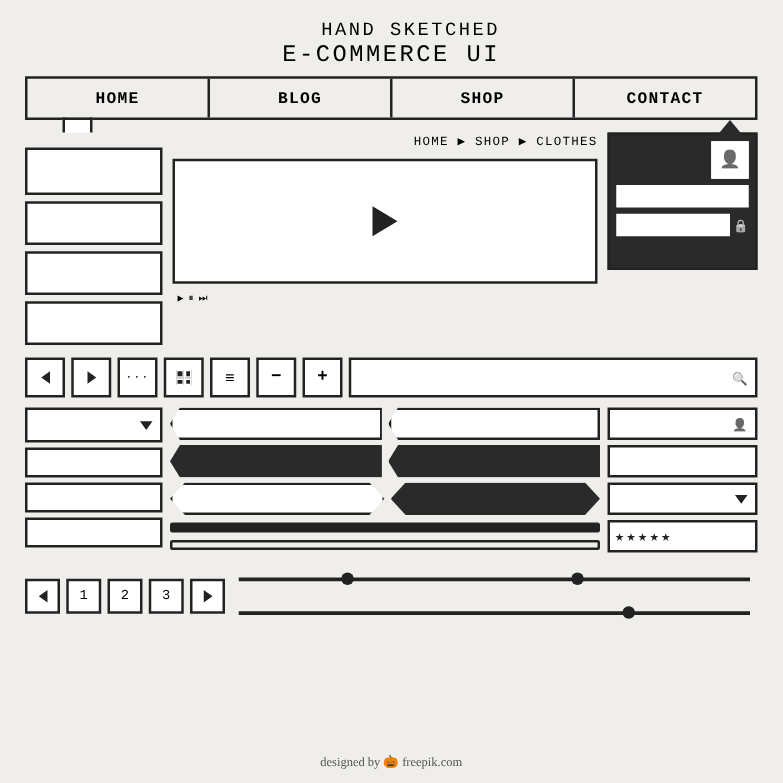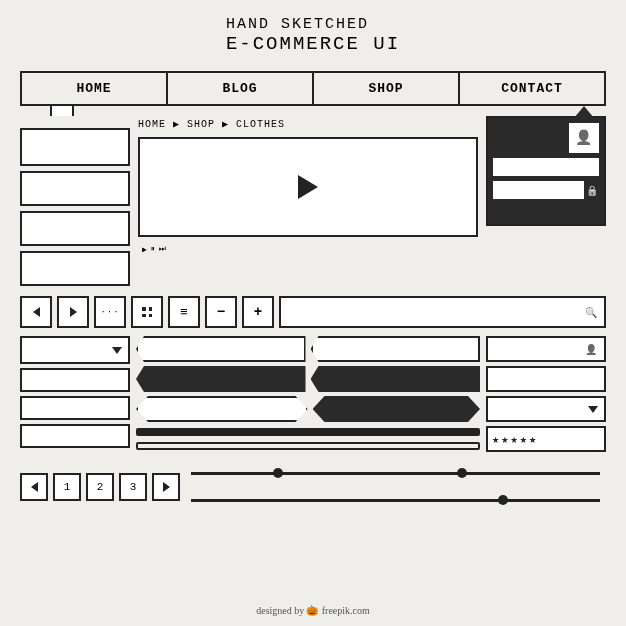--- a/index.html
+++ b/index.html
@@ -18,22 +18,22 @@
       width: 100%;
       height: 100%;
       display: flex;
       flex-direction: column;
       align-items: center;
       padding: 16px 20px 10px 20px;
     }
 
     
     .title-area {
-      text-align: left;
-      margin-bottom: 16px;
+      text-align: right;
+      margin-bottom: 6px;
     }
     .title-line1 {
       font-size: 15px;
       font-weight: normal;
       letter-spacing: 2px;
       text-transform: uppercase;
       font-family: 'Courier New', monospace;
     }
     .title-line2 {
       font-size: 19px;
@@ -99,20 +99,21 @@
       border-bottom: none;
       background: white;
     }
 
     
     .product-area {
       flex: 1;
       display: flex;
       flex-direction: column;
       gap: 5px;
+      text-align: right;
     }
     .breadcrumb-row {
       font-size: 10px;
       letter-spacing: 1px;
       font-family: 'Courier New', monospace;
       padding: 2px 0;
     }
     .video-box {
       border: 2px solid #222;
       background: white;

